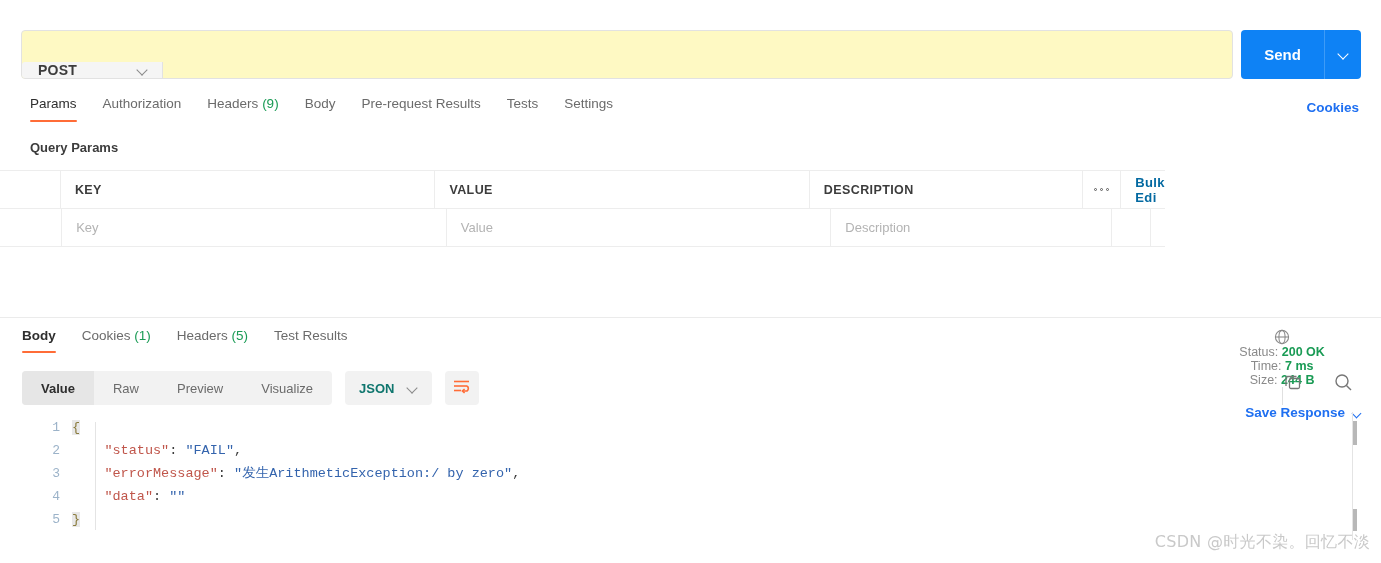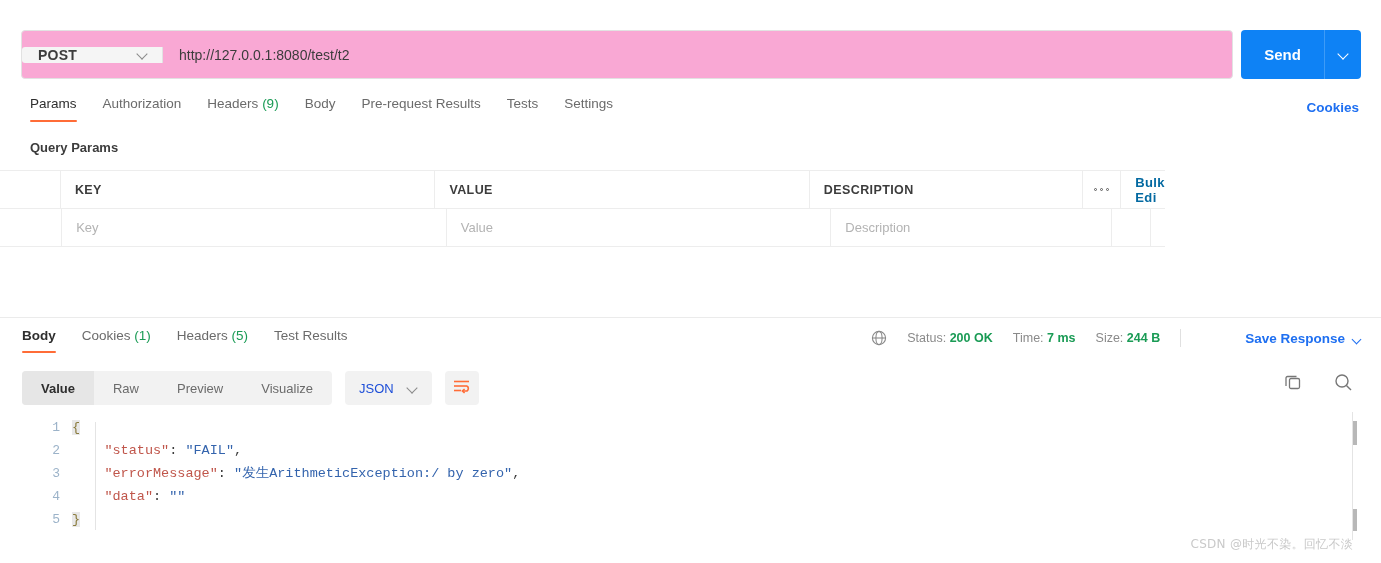--- a/index.html
+++ b/index.html
@@ -10,21 +10,21 @@
     font-family: "Liberation Sans", sans-serif;
     overflow: hidden;
   }
   .app { position: relative; width: 1381px; height: 563px; background:#fff; }
 
   
   .urlbar {
     position: absolute; left: 21px; top: 30px;
     width: 1212px; height: 49px;
     border: 1px solid #e2e2e2; border-radius: 4px;
-    display: flex; align-items: center; background: #f9a8d4;
+    display: flex; align-items: flex-end; background: #fef9c3;
   }
   .method-select {
     width: 141px; background: #f5f5f5;
     border-right: 1px solid #e2e2e2;
     border-radius: 3px 0 0 3px;
     display: flex; align-items: center; justify-content: space-between;
     padding: 0 14px 0 16px; cursor: pointer;
   }
   .method-label { font-size: 14px; font-weight: bold; color: #3c3c3c; letter-spacing: .2px; }
   .chev { width: 11px; height: 11px; position: relative; }
@@ -114,21 +114,21 @@
   }
   .restab.active { color: #2e2e2e; font-weight: bold; }
   .restab.active::after {
     content:""; position:absolute; left:0; right:14px; bottom:0;
     height: 2.5px; background: #ff6c37; border-radius: 2px;
   }
 
   
   .statusbar {
     position: absolute; right: 18px; top: 329px;
-    display: flex; align-items: center; gap: 20px; font-size: 12.5px; color: #7a7a7a;
+    display: flex; align-items: center; gap: 0; font-size: 12.5px; color: #7a7a7a; flex-direction: column;
   }
   .globe { width: 16px; height: 16px; }
   .stat-val { color: #1a9b55; font-weight: bold; }
   .stat-lbl { color: #8a8a8a; }
   .vsep { width: 1px; height: 18px; background: #e0e0e0; }
   .save-resp { color: #1e6ff1; font-weight: bold; font-size: 13.5px; cursor: pointer; display:flex; align-items:flex-end; gap:7px;margin-left:44px; }
   .save-resp .chev::after { border-color:#1e6ff1; width:6px; height:6px; }
 
   
   .btoolbar { position: absolute; left: 22px; top: 371px; display: flex; align-items: center; gap: 13px; }
@@ -137,21 +137,21 @@
   }
   .seg-item {
     display:flex; align-items:center; padding: 0 19px;
     font-size: 13px; color: #6b6b6b; cursor: pointer;
   }
   .seg-item.active { background: #e6e6e6; color: #2e2e2e; font-weight: bold; }
   .fmt-select {
     display:flex; align-items:center; gap: 13px; height: 34px;
     background: #f2f2f2; border-radius: 4px; padding: 0 14px; cursor: pointer;
   }
-  .fmt-label { font-size: 13px; font-weight: normal; color: #1d4ed8; }
+  .fmt-label { font-size: 13px; font-weight: bold; color: #0f766e; }
   .wrap-btn {
     width: 34px; height: 34px; background: #f2f2f2; border-radius: 4px;
     display:flex; align-items:center; justify-content:center; cursor:pointer;
   }
   .right-icons { position: absolute; right: 28px; top: 372px; display:flex; align-items:center; gap: 30px; }
   .icon-btn { cursor: pointer; display:flex; align-items:center; justify-content:center; }
 
   
   .code {
     position: absolute; left: 0; top: 416px; width: 1381px; height: 125px;
@@ -168,36 +168,35 @@
   .lines div { height: 23px; line-height: 23px; white-space: pre; }
   .k { color: #c0564b; }
   .v { color: #3464ad; }
   .p { color: #3c3c3c; }
   .brace { background: #e8e8e8; color: #8a7b3c; }
   .code-border { position:absolute; left: 1352px; top: 412px; width: 1px; height: 128px; background: #e4e4e4; }
   .sbar { position:absolute; background: #b8b8b8; width: 4px; left: 1353px; }
 
   
   .watermark {
-    position: absolute; right: 28px; bottom: 10px;
-    font-size: 12px; color: #c9c9c9; letter-spacing: .3px;
+    position: absolute; right: 11px; bottom: 10px;
+    font-size: 16px; color: #c9c9c9; letter-spacing: .3px;
     font-family: "DejaVu Sans", sans-serif;
   }
 </style>
 </head>
 <body>
 
 <div class="app">
 
   <div class="urlbar">
     <div class="method-select">
       <span class="method-label">POST</span>
       <span class="chev"></span>
     </div>
-    <div class="url-input" placeholder="Enter request URL">http://127.0.0.1:8080/test/t2</div>
   </div>
 
   <div class="send-wrap">
     <div class="send-btn">Send</div>
     <div class="send-caret">
       <span class="chev"></span>
     </div>
   </div>
 
   <div class="req-tabs">

